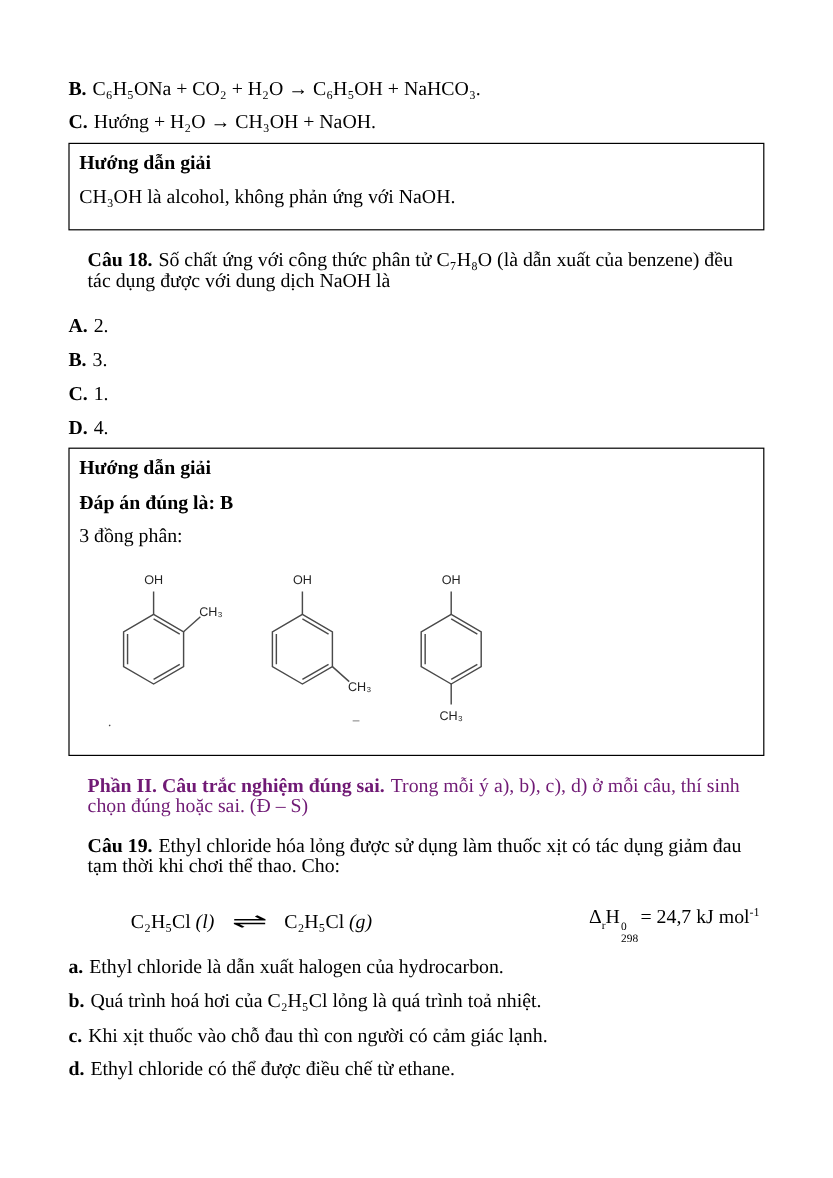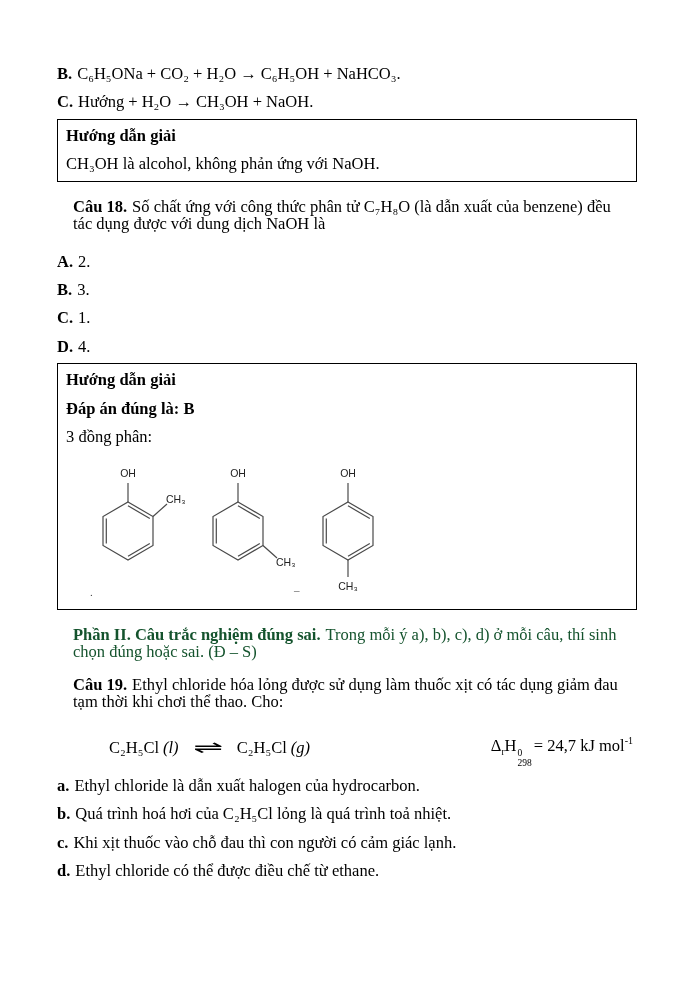--- a/index.html
+++ b/index.html
@@ -11,27 +11,27 @@
     font-family:"Liberation Serif","DejaVu Serif",serif;
     font-size:16.5px;color:#000;
     overflow:hidden;
   }
   .line{line-height:28.4px;}
   .lbl{font-weight:bold;margin-right:5px;}
   .para{margin:16px;line-height:17px;}
   .box{
     border:1px solid #000;
     margin:2px 0 4px 0;
-    padding:2px 8px 2px 8px;
+    padding:2px 8px 12px 8px;
   }
   .bold{font-weight:bold;}
-  .red{color:#14532d;}
+  .red{color:#701a75;}
   .structures{
     display:flex;align-items:flex-start;
-    gap:2px;margin:4px 0 0 12px;
+    gap:16px;margin:4px 0 0 12px;
   }
   .struct text{
     font-family:"Liberation Sans","DejaVu Sans",sans-serif;
     font-size:10.5px;fill:#222;stroke:none;
   }
   .marks{position:relative;height:12px;font-size:11px;color:#444;line-height:10px;}
   .mark-left{position:absolute;left:24px;top:-8px;}
   .mark-right{position:absolute;left:228px;top:-10px;}
   .equation{
     display:flex;align-items:center;

